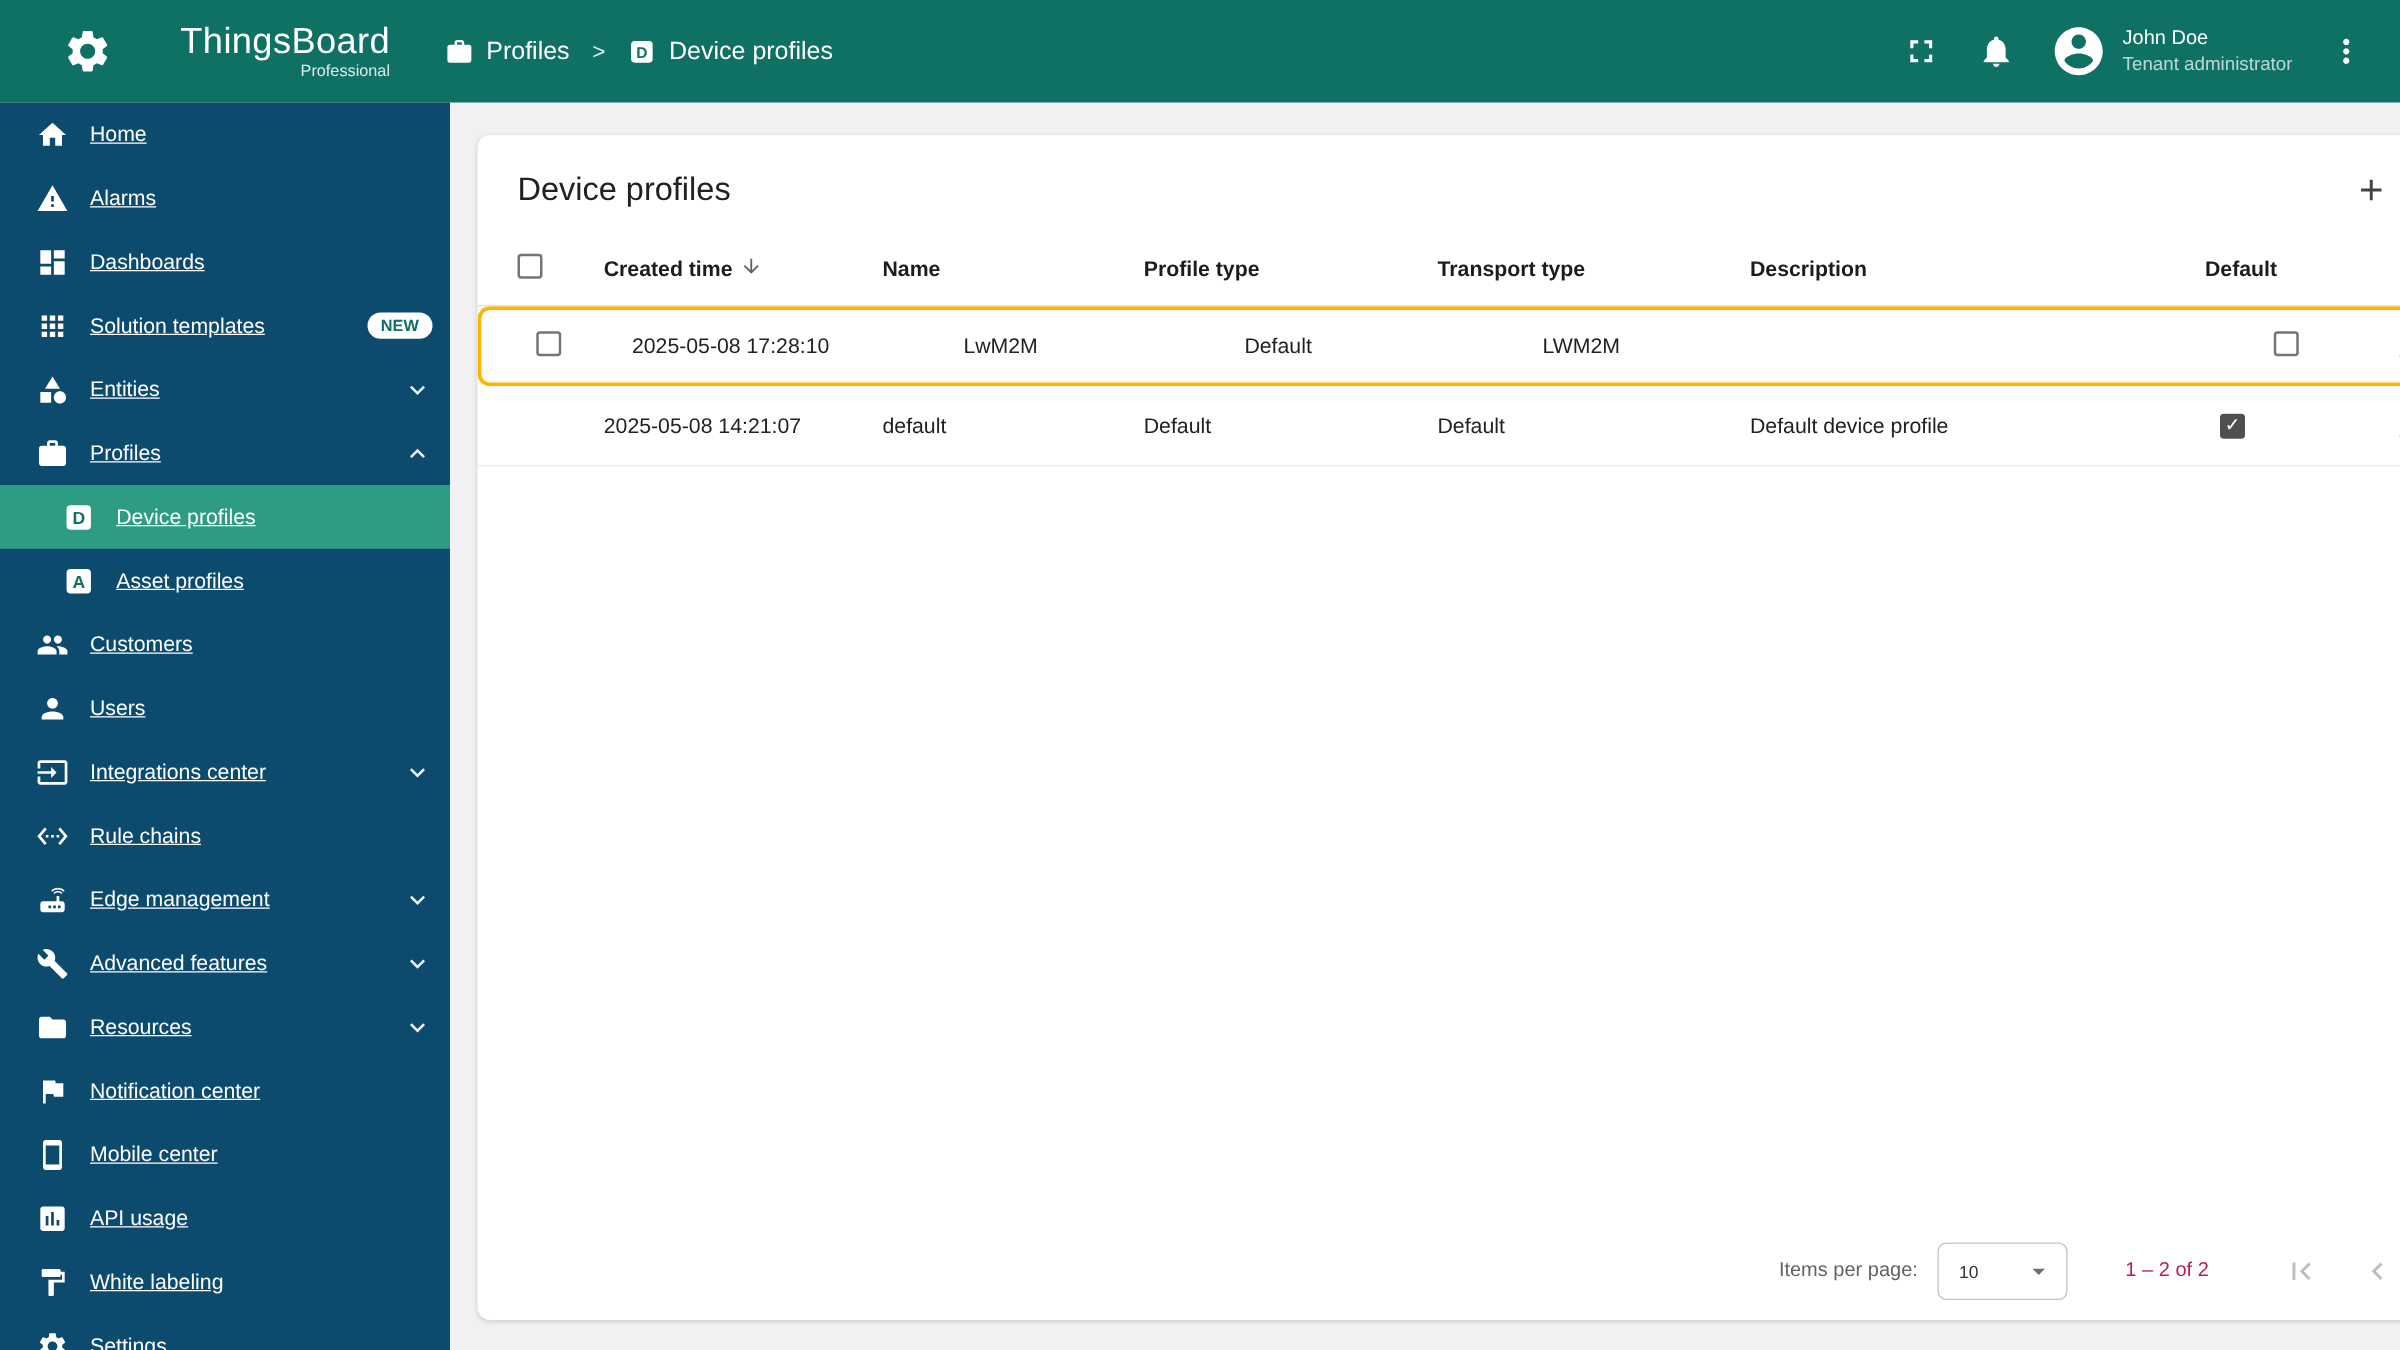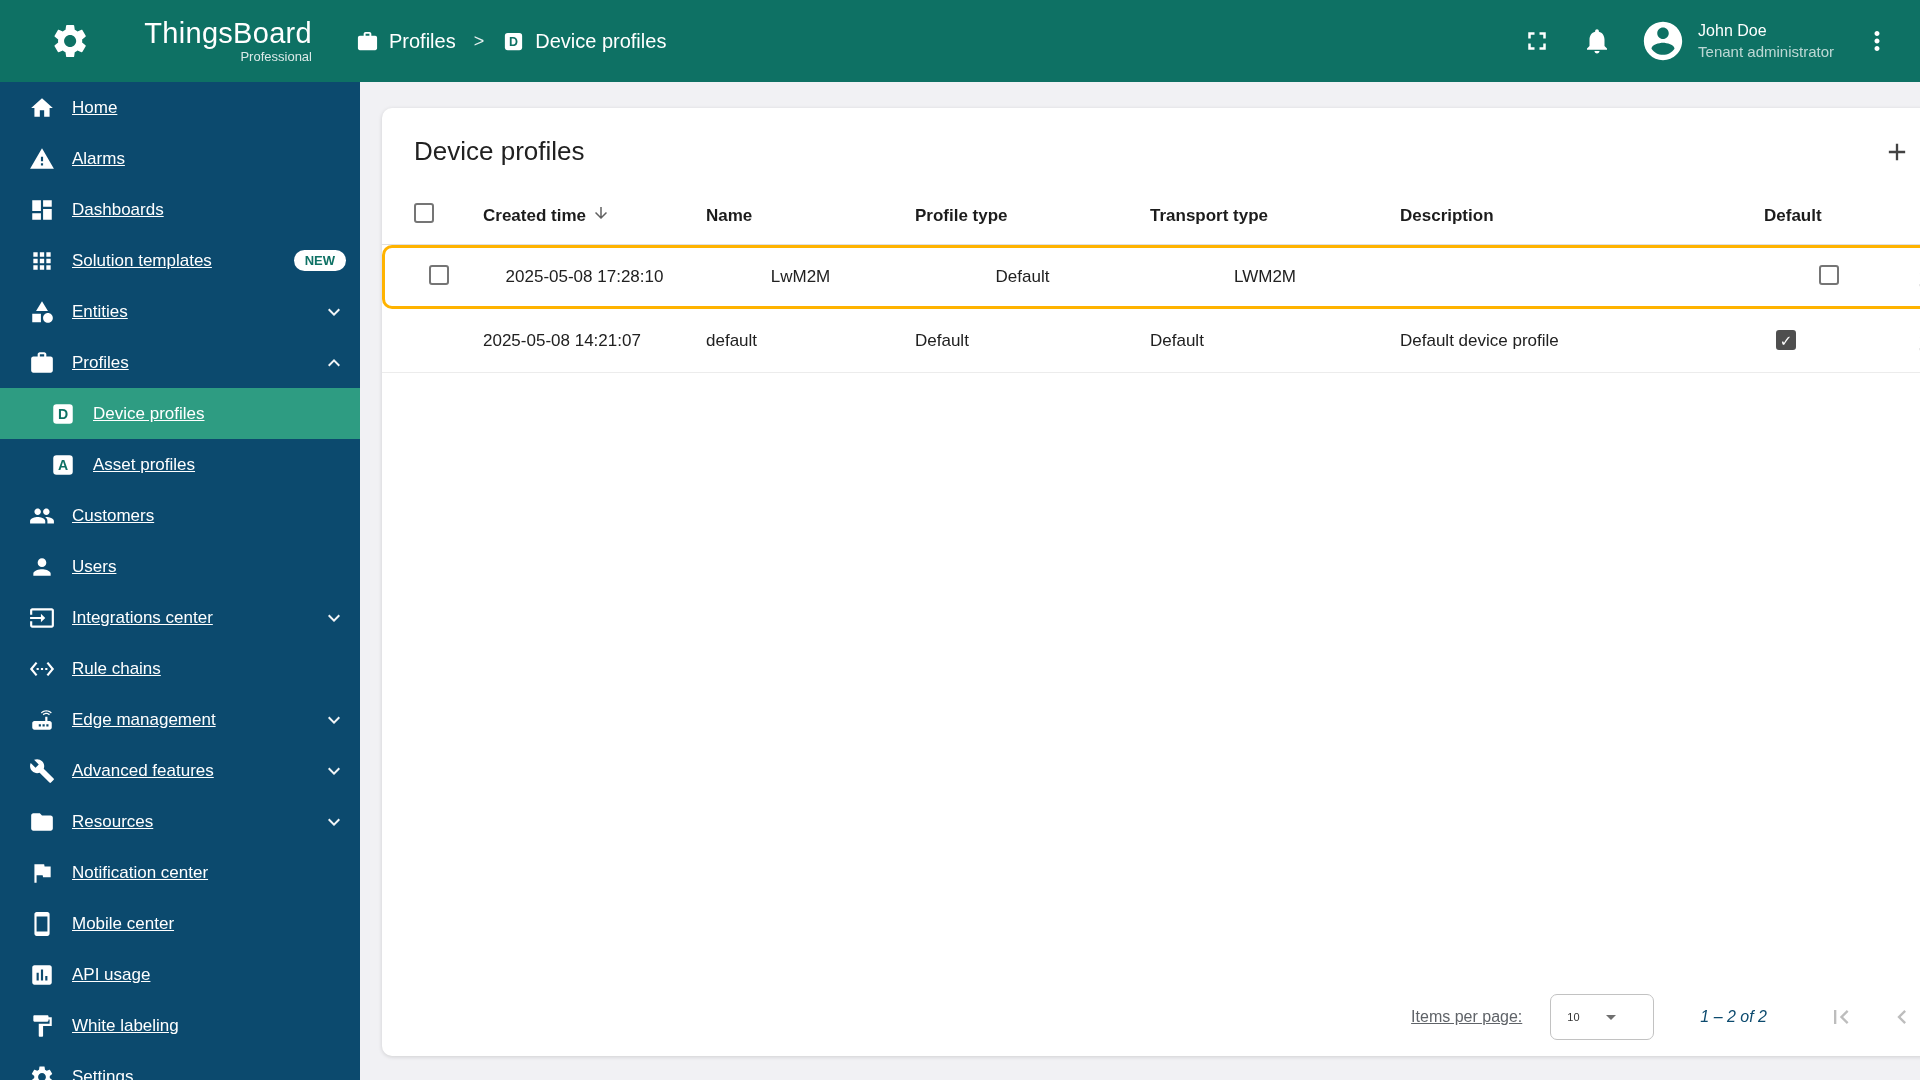--- a/index.html
+++ b/index.html
@@ -69,26 +69,26 @@
   .row-actions { display:flex; gap:37px; padding-left:12px; }
   .row-actions .act { width:28px; height:28px; cursor:pointer; }
   .row-actions svg { width:28px; height:28px; fill:#757575; }
   .row-actions .act.disabled svg { fill:#c9c9c9; }
 
   .tspacer { flex:1; }
 
   
   .paginator { height:78px; display:flex; align-items:center; justify-content:flex-end;
     color:#5f6368; font-size:16px; padding-right:34px; }
-  .pp-label { margin-right:28px;text-decoration:underline; }
+  .pp-label { margin-right:16px; }
   .page-size { width:104px; height:46px; border:1px solid #c2c2c2; border-radius:7px;
     display:flex; align-items:center; padding:0 10px 0 16px; gap:19px; cursor:pointer;
-    color:#333; font-size:11px; margin-right:46px; justify-content:flex-start; }
+    color:#333; font-size:14px; margin-right:46px; justify-content:space-between; }
   .page-size svg { width:24px; height:24px; fill:#6f6f6f; }
-  .range { margin-right:60px; color:#0c4a6e;font-style:italic; }
+  .range { margin-right:60px; color:#be185d; }
   .pager { display:flex; gap:33px; }
   .pager .pbtn { width:28px; height:28px; cursor:default; }
   .pager svg { width:28px; height:28px; fill:#bdbdbd; }
 </style>
 </head>
 <body>
 
 <header class="topbar">
   <div class="logo-area">
     <svg viewBox="0 0 24 24">

